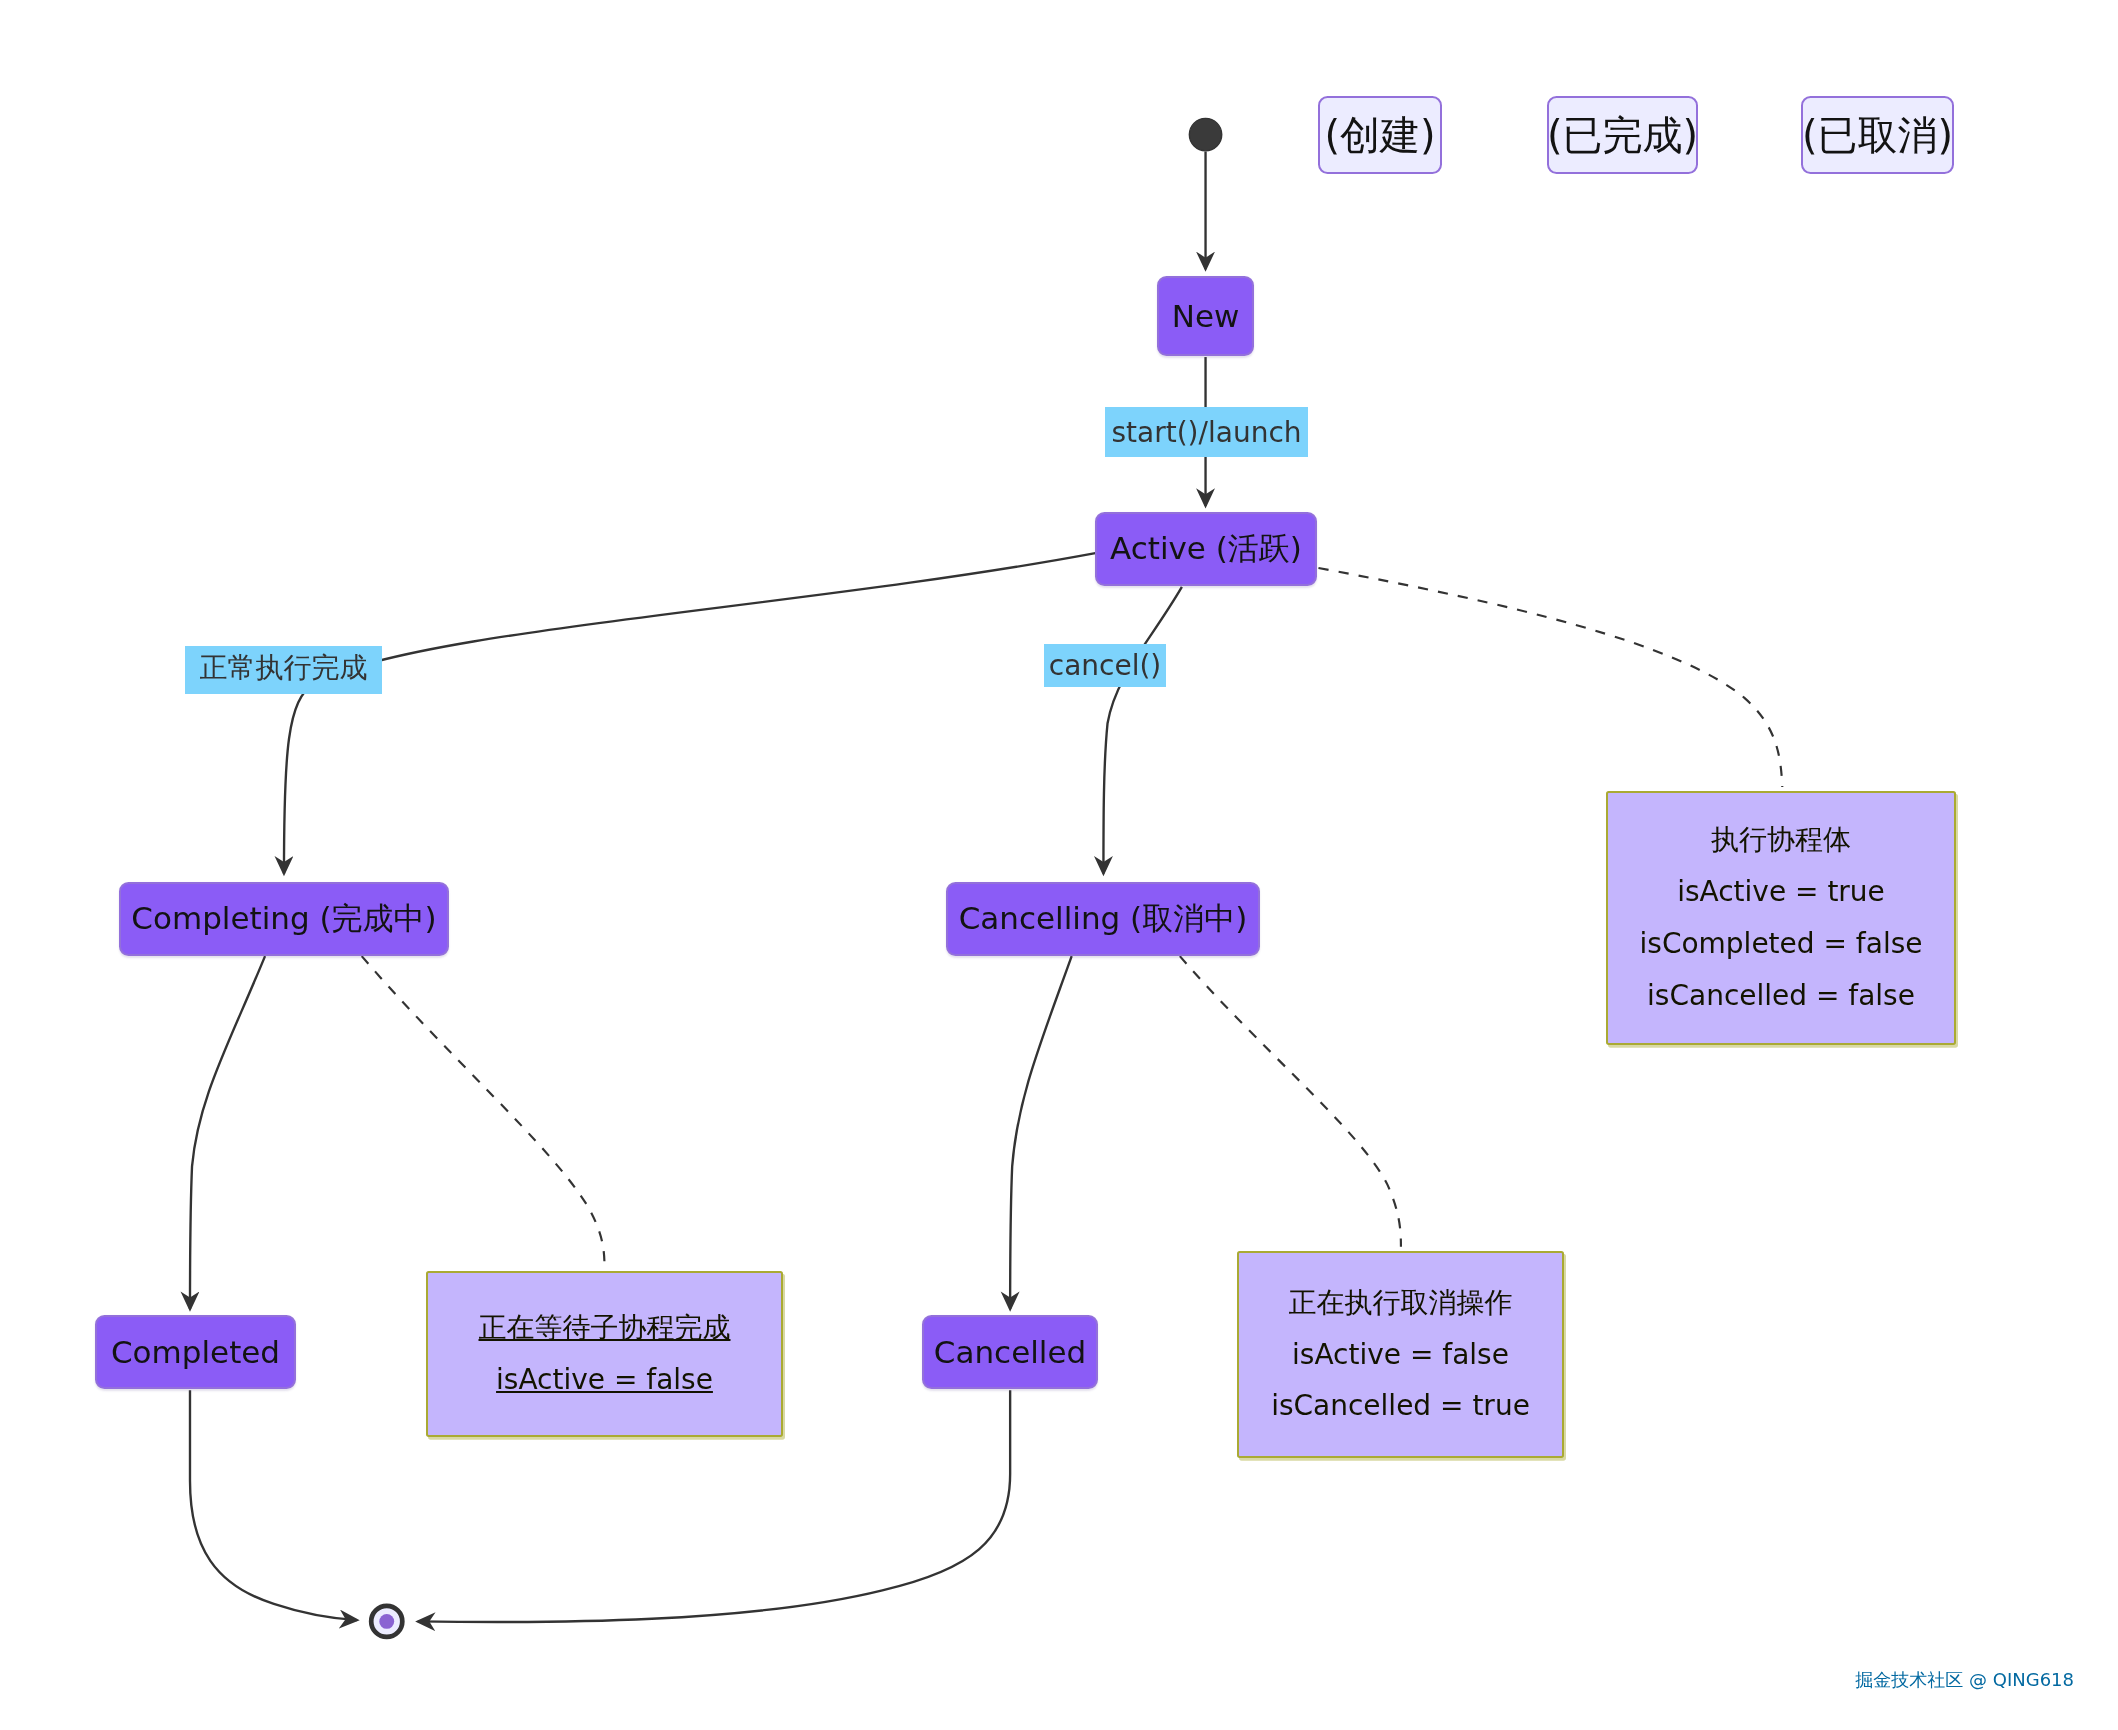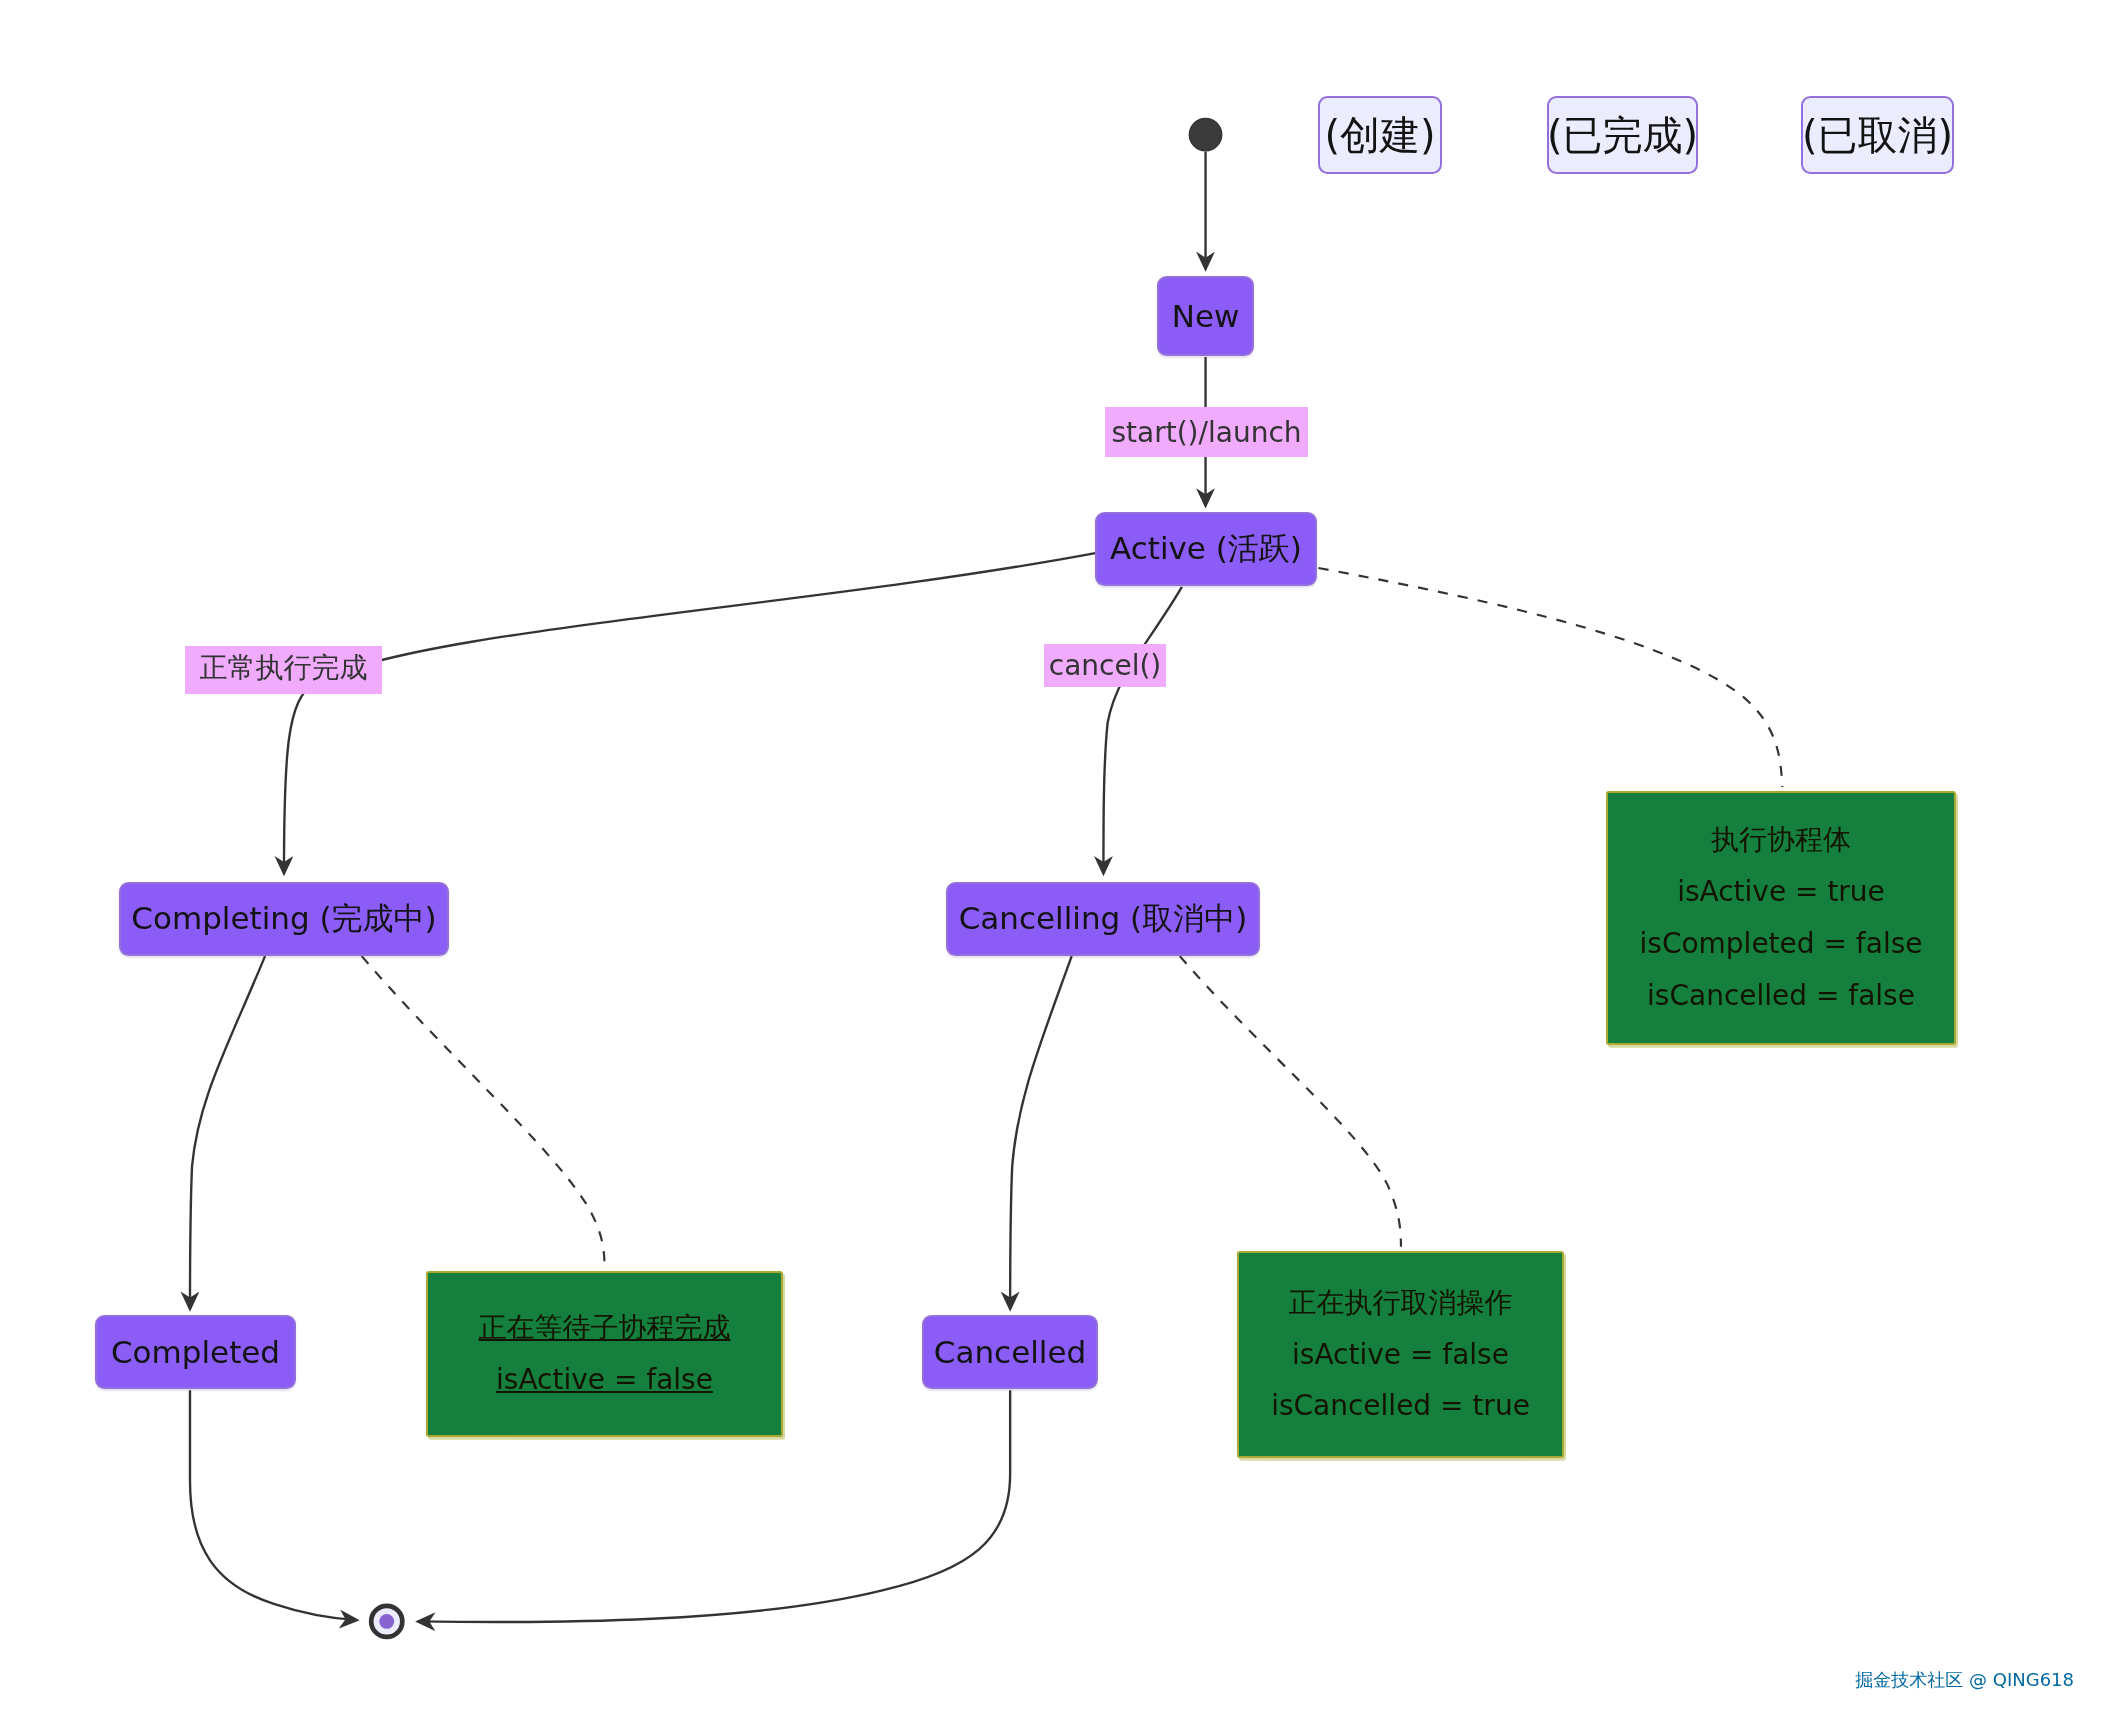--- a/index.html
+++ b/index.html
@@ -25,28 +25,28 @@
   }
   .annotation {
     background: #ECECFF;
     border: 2.7px solid #9370DB;
     border-radius: 9.5px;
     color: #131313;
     font-size: 40px;
     white-space: nowrap;
   }
   .edge-label {
-    background: #f0abfc;
+    background: #7dd3fc;
     color: #333333;
     font-size: 28px;
     padding: 6.8px 10.8px;
     white-space: nowrap;
   }
   .note {
-    background: #15803d;
+    background: #c4b5fd;
     border: 2px solid #AAAA33;
     border-radius: 2.7px;
     color: #131300;
     font-size: 28px;
     line-height: 1.85;
     flex-direction: column;
     box-shadow: 2px 2.7px 0 rgba(170,170,51,0.45);
     padding: 9.5px 13.5px;
   }
   .note .line { white-space: nowrap; }

